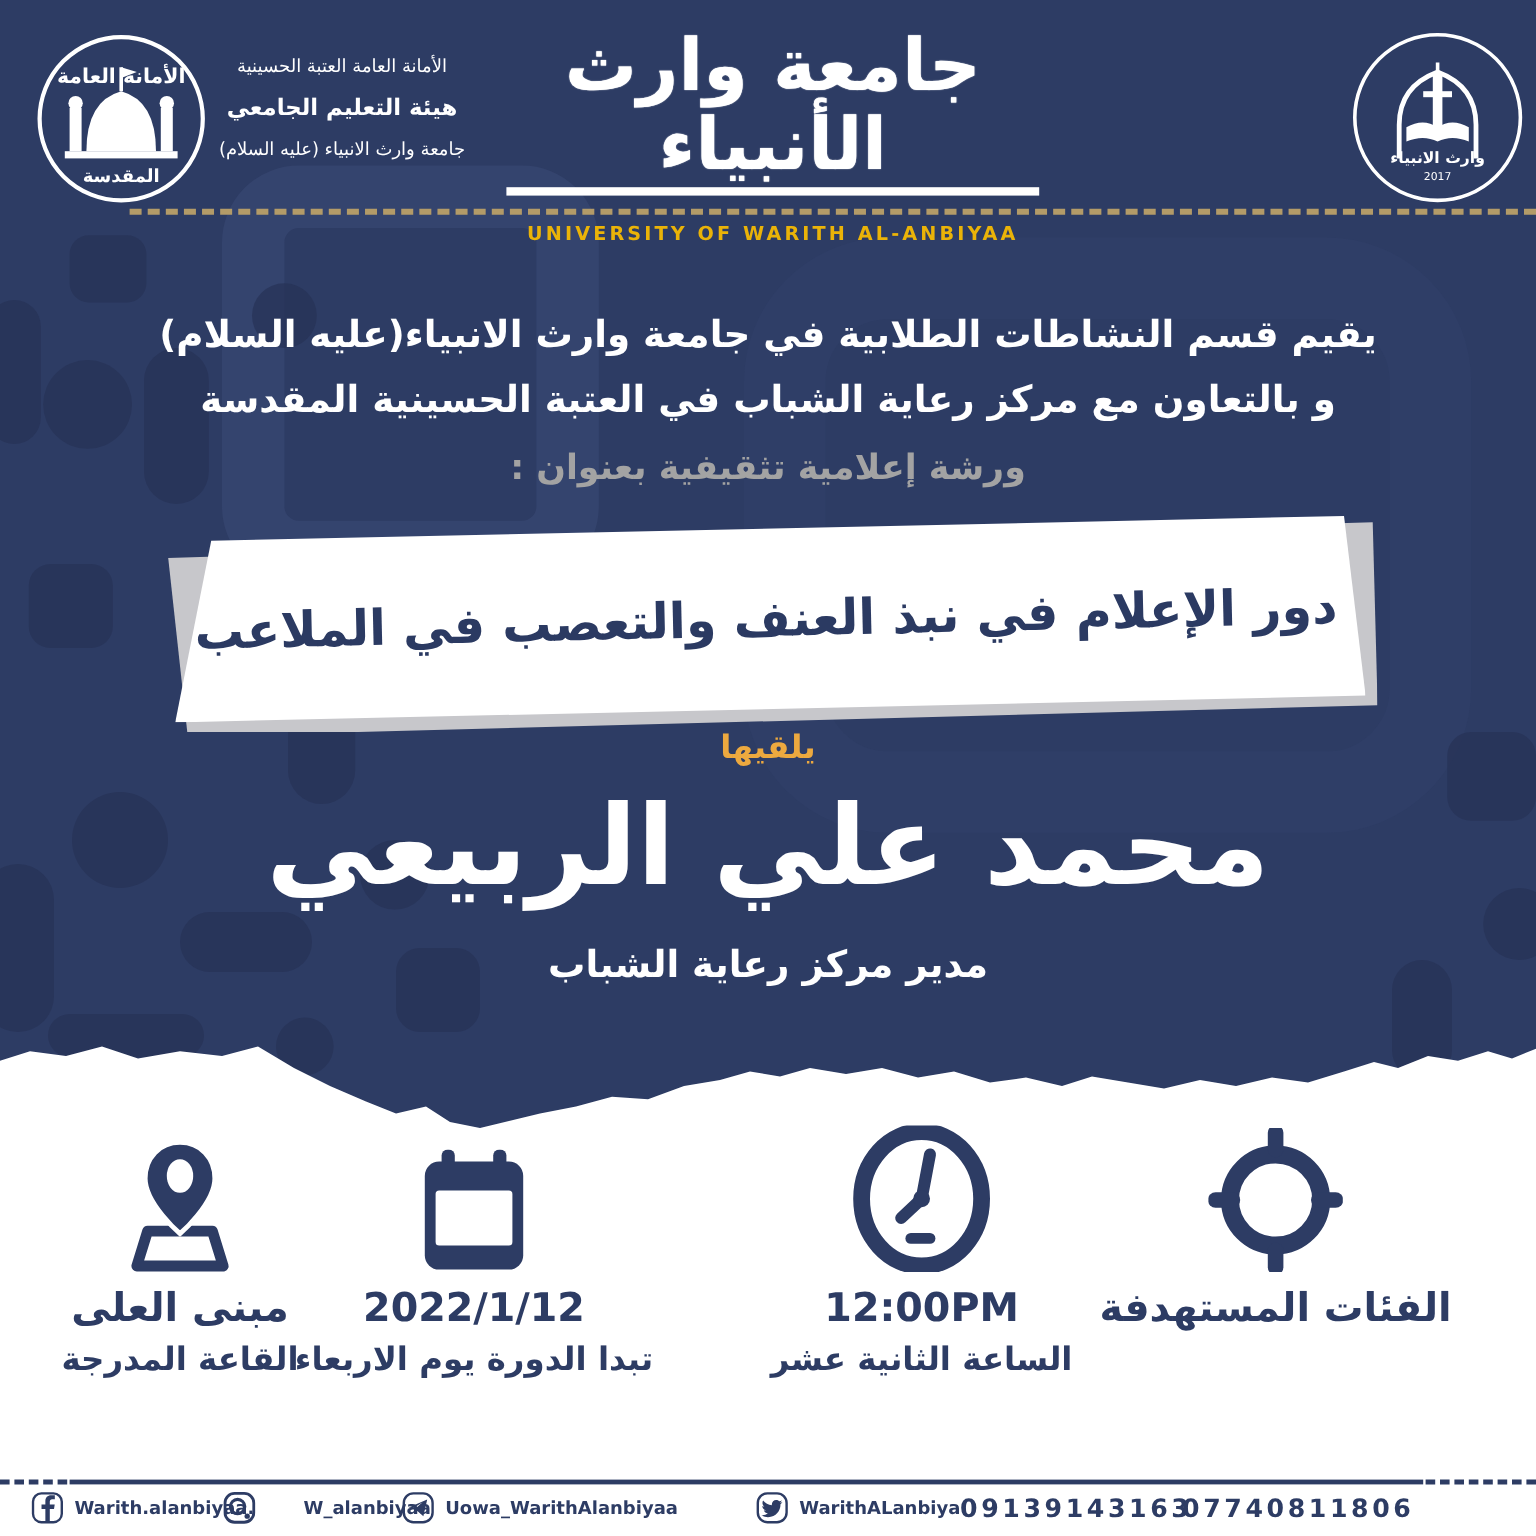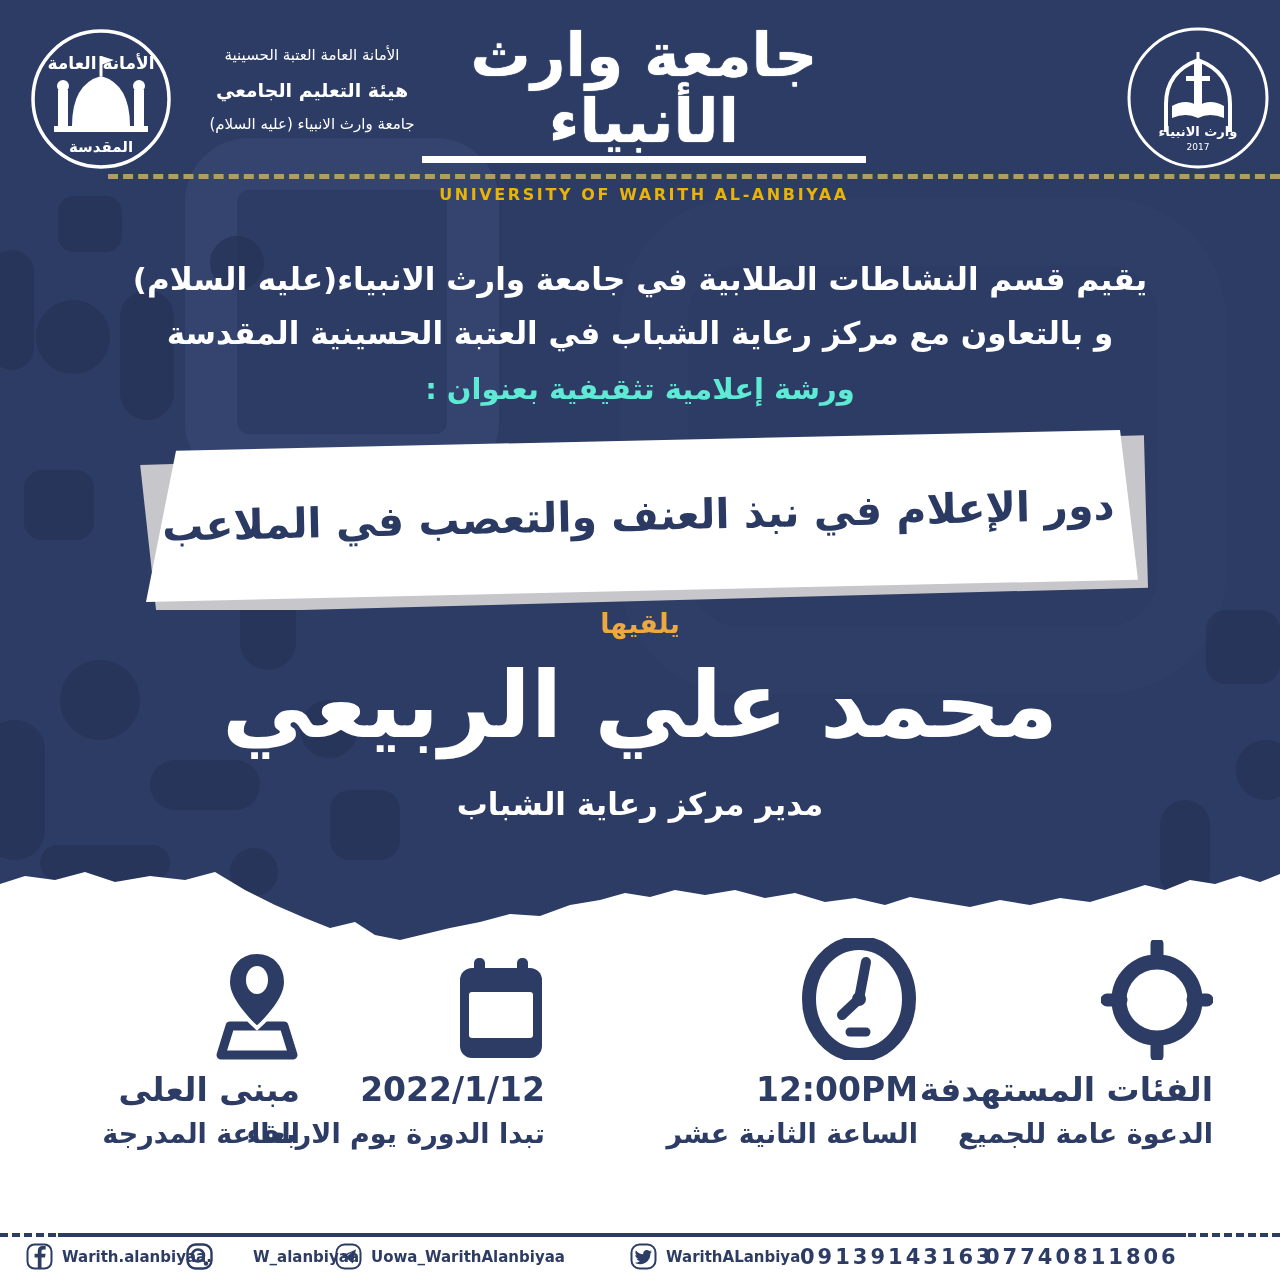--- a/index.html
+++ b/index.html
@@ -18,21 +18,21 @@
   .hdr-org .l2{font-size:19px; font-weight:bold; margin:9px 0;}
   .calli{z-index:2; text-align:center;}
   .calli .big{font-size:60px; font-weight:bold; line-height:1.1; letter-spacing:-2px; direction:rtl; text-shadow:0 0 1px #fff;}
   .calli .bar{height:7px; background:#fff; margin:2px 2px 0 2px;}
   .calli .latin{color:#eab308; font-size:16px; font-weight:bold; letter-spacing:2.6px; margin-top:22px; white-space:nowrap;}
   .dash-sep{left:108px; right:0; top:174px; border-top:5px dashed #b39b68; z-index:2;}
   
   .intro{left:20px; right:20px; top:252px; z-index:2; text-align:center; direction:rtl;
          font-weight:bold; font-size:31px; line-height:1.75; color:#fff;}
   .workshop{left:0; right:0; top:372px; z-index:2; text-align:center; direction:rtl;
-            color:#5eead4; font-weight:bold; font-size:29px;}
+            color:#a3a3a3; font-weight:bold; font-size:29px;}
   
   .banner{left:138px; top:430px; width:1000px; height:172px; z-index:2;}
   .banner .shadow{position:absolute; left:-8px; top:-6px; right:-10px; bottom:-8px;
     background:#c7c7cb; clip-path:polygon(1% 22%, 99.6% 6%, 100% 88%, 2.6% 102%);}
   .banner .face{position:absolute; inset:0; background:#fff;
     clip-path:polygon(3.8% 12%, 98.2% 0%, 100% 87%, 0.8% 100%);
     display:flex; align-items:center; justify-content:center;}
   .banner .title{color:#2b3a62; font-weight:bold; font-size:41px; direction:rtl;
     transform:rotate(-1.3deg); white-space:nowrap;}
   
@@ -40,21 +40,21 @@
              color:#eda93f; font-weight:bold; font-size:27px;}
   .speaker{left:0; right:0; top:644px; z-index:2; text-align:center; direction:rtl;
            color:#fff; font-weight:bold; font-size:92px; line-height:1.35; white-space:nowrap;}
   .speaker-title{left:0; right:0; top:786px; z-index:2; text-align:center; direction:rtl;
                  color:#fff; font-weight:600; font-size:31px;}
   
   .tear{left:0; top:850px; z-index:3;}
   .white-bottom{left:0; top:972px; width:1280px; height:308px; background:#fff; z-index:3;}
   
   .col{position:absolute; top:938px; width:300px; z-index:4; display:flex;
-       flex-direction:column; align-items:flex-end; color:#2d3c64;}
+       flex-direction:column; align-items:center; color:#2d3c64;}
   .col .icn{height:122px; display:flex; align-items:flex-end; justify-content:center;}
   .col .primary{font-weight:bold; font-size:33px; margin-top:10px; direction:rtl; white-space:nowrap;}
   .col .secondary{font-weight:600; font-size:27px; margin-top:9px; direction:rtl; white-space:nowrap;}
   
   .f-line{top:1233px; height:0; z-index:5;}
   .f-line.solid{left:58px; width:1128px; border-top:4px solid #2d3c64;}
   .f-line.dl{left:0; width:56px; border-top:4px dashed #2d3c64;}
   .f-line.dr{left:1188px; width:92px; border-top:4px dashed #2d3c64;}
   .social{top:1243px; z-index:5; display:flex; align-items:center; gap:9px; color:#2d3c64;}
   .social .handle{font-size:15px; font-weight:bold; white-space:nowrap;}
@@ -98,21 +98,21 @@
       <path d="M73,30 L86,34 L73,39 Z" fill="#fff"></path>
       <rect x="30" y="64" width="10" height="36" fill="#fff"></rect>
       <circle cx="35" cy="60" r="6" fill="#fff"></circle>
       <rect x="106" y="64" width="10" height="36" fill="#fff"></rect>
       <circle cx="111" cy="60" r="6" fill="#fff"></circle>
       <rect x="26" y="100" width="94" height="6" fill="#fff"></rect>
       <text x="73" y="126" fill="#fff" font-size="15" font-weight="bold" text-anchor="middle" direction="rtl">المقدسة</text>
     </svg>
   </div>
 
-  <div class="abs hdr-org" style="left:183px; top:44px; width:258px;">
+  <div class="abs hdr-org" style="left:156px; top:44px; width:258px;">
     <div class="l1">الأمانة العامة العتبة الحسينية</div>
     <div class="l2">هيئة التعليم الجامعي</div>
     <div class="l3">جامعة وارث الانبياء (عليه السلام)</div>
   </div>
 
   <div class="abs calli" style="left:420px; top:22px; width:448px;">
     <div class="big">جامعة وارث الأنبياء</div>
     <div class="bar"></div>
     <div class="latin">UNIVERSITY OF WARITH AL-ANBIYAA</div>
   </div>
@@ -199,21 +199,20 @@
     <div class="icn">
       <svg width="112" height="120" viewBox="0 0 112 120">
         <circle cx="56" cy="60" r="38" fill="none" stroke="#2d3c64" stroke-width="15"></circle>
         <line x1="56" y1="4" x2="56" y2="18" stroke="#2d3c64" stroke-width="13" stroke-linecap="round"></line>
         <line x1="56" y1="102" x2="56" y2="116" stroke="#2d3c64" stroke-width="13" stroke-linecap="round"></line>
         <line x1="6" y1="60" x2="20" y2="60" stroke="#2d3c64" stroke-width="13" stroke-linecap="round"></line>
         <line x1="92" y1="60" x2="106" y2="60" stroke="#2d3c64" stroke-width="13" stroke-linecap="round"></line>
       </svg>
     </div>
     <div class="primary">الفئات المستهدفة</div>
-    <div class="secondary">الدعوة عامة للجميع</div>
   </div>
 
   <div class="abs f-line solid"></div>
   <div class="abs f-line dl"></div>
   <div class="abs f-line dr"></div>
 
   <div class="abs social" style="left:26px;">
     <svg width="27" height="27" viewBox="0 0 27 27">
       <rect x="1.5" y="1.5" width="24" height="24" rx="7" fill="none" stroke="#2d3c64" stroke-width="2"></rect>
       <path d="M15.5,25 L15.5,14.5 L19,14.5 L19.6,10.8 L15.5,10.8 L15.5,8.4 C15.5,7.2 16.1,6.4 17.5,6.4 L19.7,6.4 L19.7,3.1 L16.6,3.1 C13.6,3.1 11.8,4.9 11.8,8 L11.8,10.8 L8.6,10.8 L8.6,14.5 L11.8,14.5 L11.8,25 Z" fill="#2d3c64"></path>

